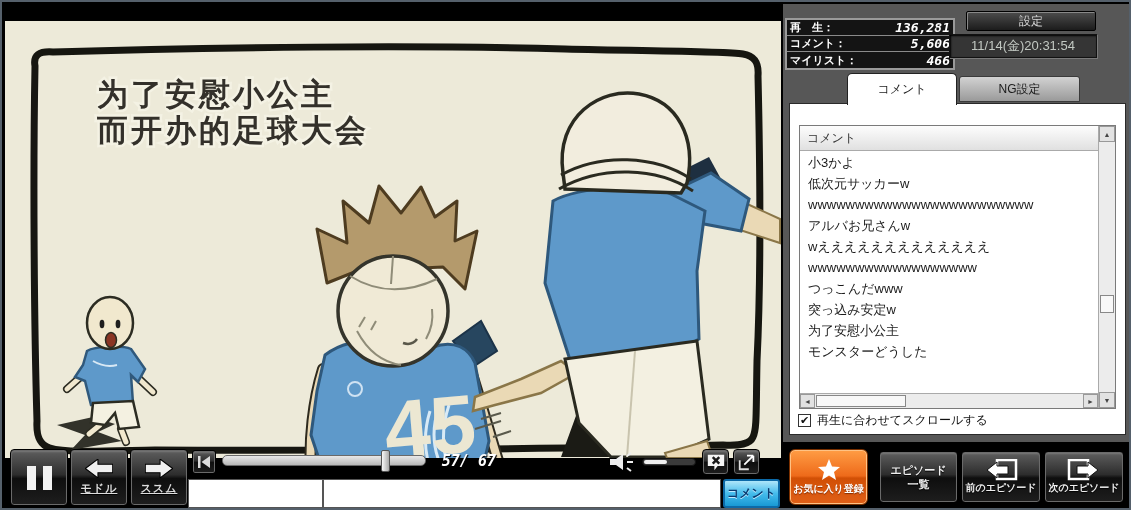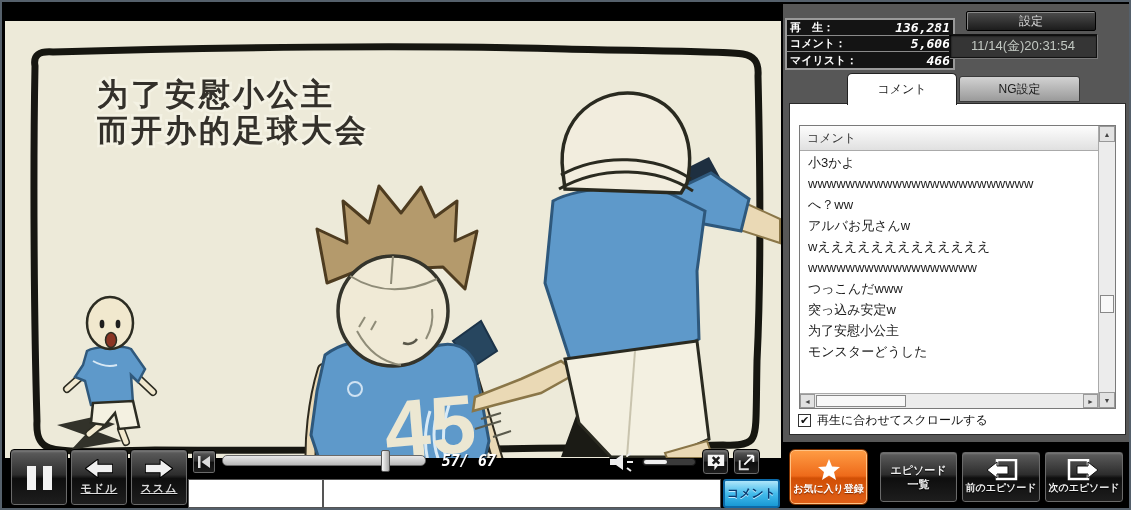--- a/index.html
+++ b/index.html
@@ -287,24 +287,24 @@
     <div class="tab" id="tab-comment">コメント</div>
     <div class="tab" id="tab-ng">NG設定</div>
 
     <div id="comment-panel">
       <div id="list-box">
         <div id="list-header">コメント</div>
         <div id="comment-rows">
 
             <div class="comment-row">小3かよ</div>
 
+            <div class="comment-row">低次元サッカーw</div>
 
             <div class="comment-row">wwwwwwwwwwwwwwwwwwwwwwww</div>
 
-            <div class="comment-row">へ？ww</div>
 
             <div class="comment-row">アルバお兄さんw</div>
 
             <div class="comment-row">wえええええええええええええ</div>
 
             <div class="comment-row">wwwwwwwwwwwwwwwwww</div>
 
             <div class="comment-row">つっこんだwww</div>
 
             <div class="comment-row">突っ込み安定w</div>

